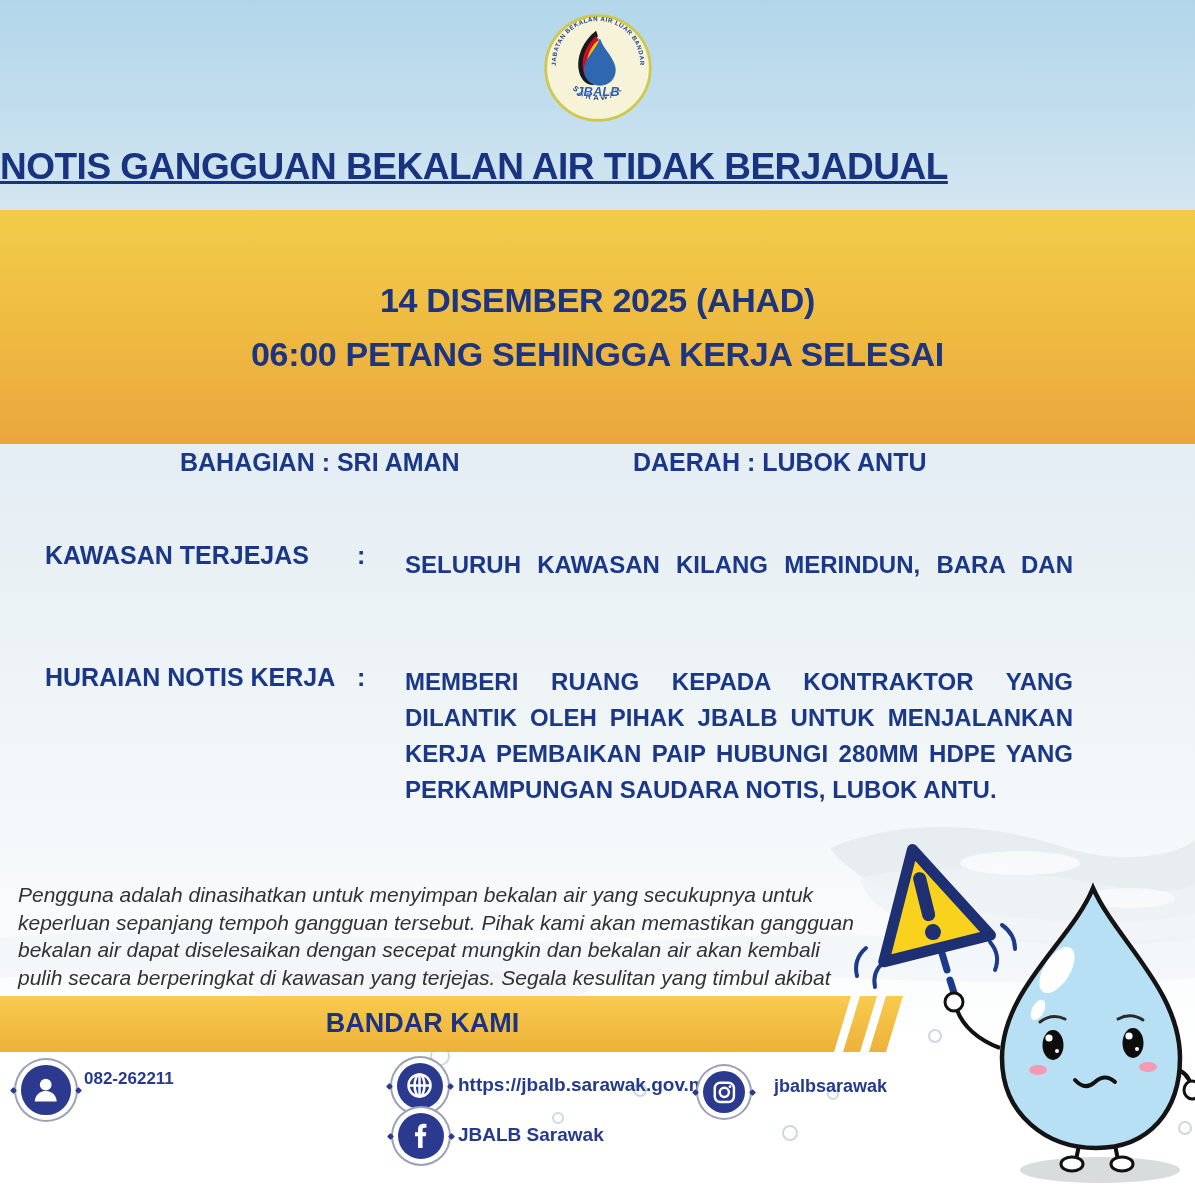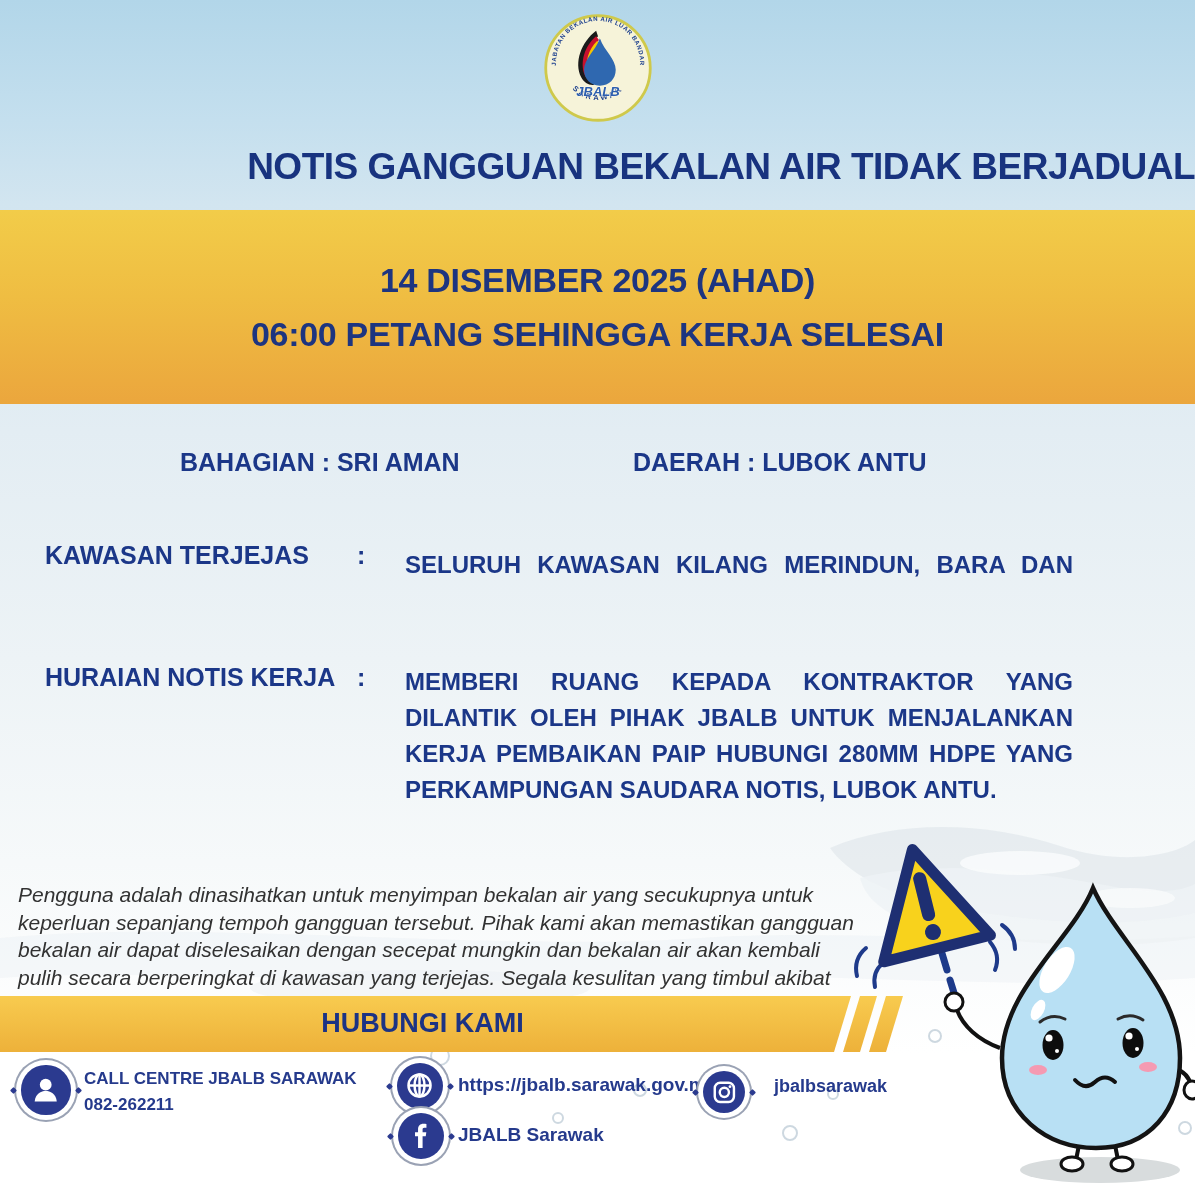--- a/index.html
+++ b/index.html
@@ -4,24 +4,24 @@
 <style>
   html,body{margin:0;padding:0;}
   body{font-family:"Liberation Sans",sans-serif;}
   .poster{
     position:relative;width:1195px;height:1197px;overflow:hidden;
     background:linear-gradient(180deg,#b2d6e9 0%,#c4dfee 10%,#d2e5f0 17%,
       #e3edf3 36%,#edf3f6 55%,#f6f9fa 72%,#ffffff 88%,#ffffff 100%);
   }
   
   .logo{position:absolute;left:542px;top:12px;width:112px;height:112px;}
-  .main-title{position:absolute;left:0;right:0;top:146px;text-align:right;
-    font-size:37px;font-weight:bold;color:#18337f;letter-spacing:-0.5px;}
-  
-  .sched{position:absolute;left:0;top:210px;width:1195px;height:194px;
+  .main-title{position:absolute;left:0;right:0;top:146px;text-align:left;
+    font-size:37px;font-weight:bold;color:#18337f;letter-spacing:-0.5px;text-decoration:underline;}
+  
+  .sched{position:absolute;left:0;top:210px;width:1195px;height:234px;
     background:linear-gradient(180deg,#f2cc49 0%,#efbd42 45%,#eba63d 100%);
     display:flex;flex-direction:column;align-items:center;justify-content:center;
     gap:15px;}
   .sched-line{font-size:34px;font-weight:bold;color:#1d3580;letter-spacing:-0.3px;}
   
   .loc{position:absolute;top:448px;font-size:25px;font-weight:bold;color:#1b3788;}
   .loc-bahagian{left:180px;}
   .loc-daerah{left:633px;}
   
   .section{position:absolute;left:45px;width:1105px;}
@@ -150,32 +150,31 @@
     <defs>
       <linearGradient id="goldgrad" x1="0" y1="0" x2="0" y2="1">
         <stop offset="0" stop-color="#f8cb4f"></stop>
         <stop offset="1" stop-color="#edb13a"></stop>
       </linearGradient>
     </defs>
     <polygon points="0,2 851,2 834,58 0,58" fill="url(#goldgrad)"></polygon>
     <polygon points="860,2 877,2 860,58 843,58" fill="url(#goldgrad)"></polygon>
     <polygon points="886,2 903,2 886,58 869,58" fill="url(#goldgrad)"></polygon>
   </svg>
-  <div class="contact-heading">HUBUNGI KAMI</div>
+  <div class="contact-heading">BANDAR KAMI</div>
 
   <div class="cicon icon-call">
     <div class="cicon-core">
       <svg viewBox="0 0 24 24">
         <circle cx="12" cy="8.6" r="4" fill="#fff"></circle>
         <path d="M4.5,20 C5,14.5 9,12.8 12,12.8 C15,12.8 19,14.5 19.5,20 Z" fill="#fff"></path>
       </svg>
     </div>
   </div>
   <div class="ctext ctext-call">
-    <div>CALL CENTRE JBALB SARAWAK</div>
     <div>082-262211</div>
   </div>
 
   <div class="cicon icon-globe">
     <div class="cicon-core">
       <svg viewBox="0 0 24 24" fill="none" stroke="#fff" stroke-width="1.8">
         <circle cx="12" cy="12" r="8"></circle>
         <line x1="4" y1="12" x2="20" y2="12"></line>
         <line x1="12" y1="4" x2="12" y2="20"></line>
         <ellipse cx="12" cy="12" rx="3.6" ry="8"></ellipse>

